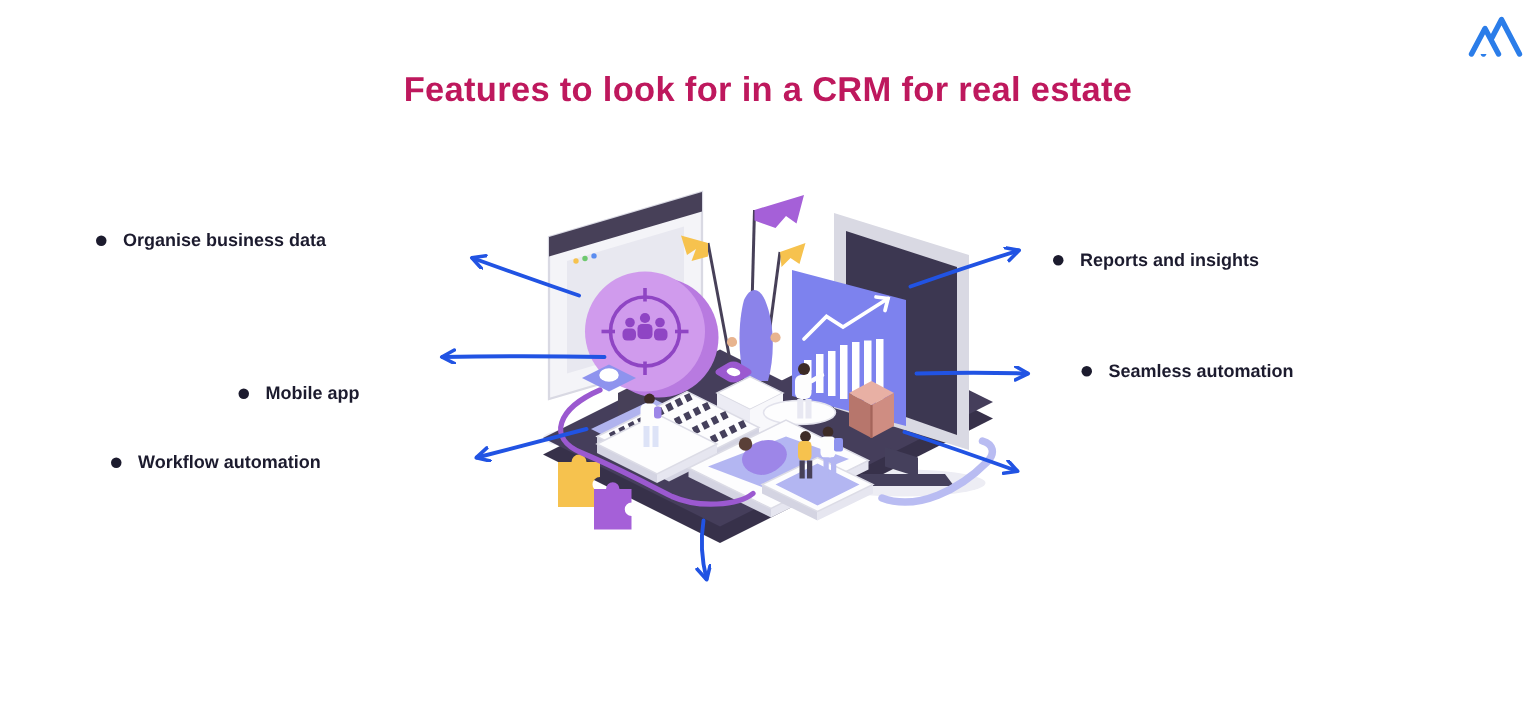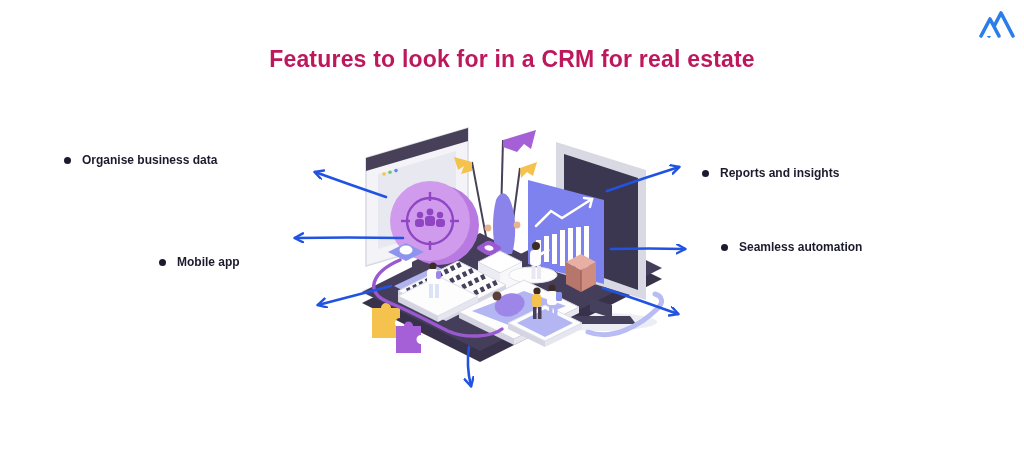--- a/index.html
+++ b/index.html
@@ -41,20 +41,24 @@
   <div class="title">Features to look for in a CRM for real estate</div>
 
   <div class="feature f-left-0">
     <span class="dot"></span>
     <span>Organise business data</span>
   </div>
   <div class="feature f-left-1">
     <span class="dot"></span>
     <span>Mobile app</span>
   </div>
+  <div class="feature f-left-2">
+    <span class="dot"></span>
+    <span>Workflow automation</span>
+  </div>
   <div class="feature f-right-0">
     <span class="dot"></span>
     <span>Reports and insights</span>
   </div>
   <div class="feature f-right-1">
     <span class="dot"></span>
     <span>Seamless automation</span>
   </div>
 
   <svg width="1024" height="475" viewBox="0 0 1024 475" style="position:absolute;inset:0;">

